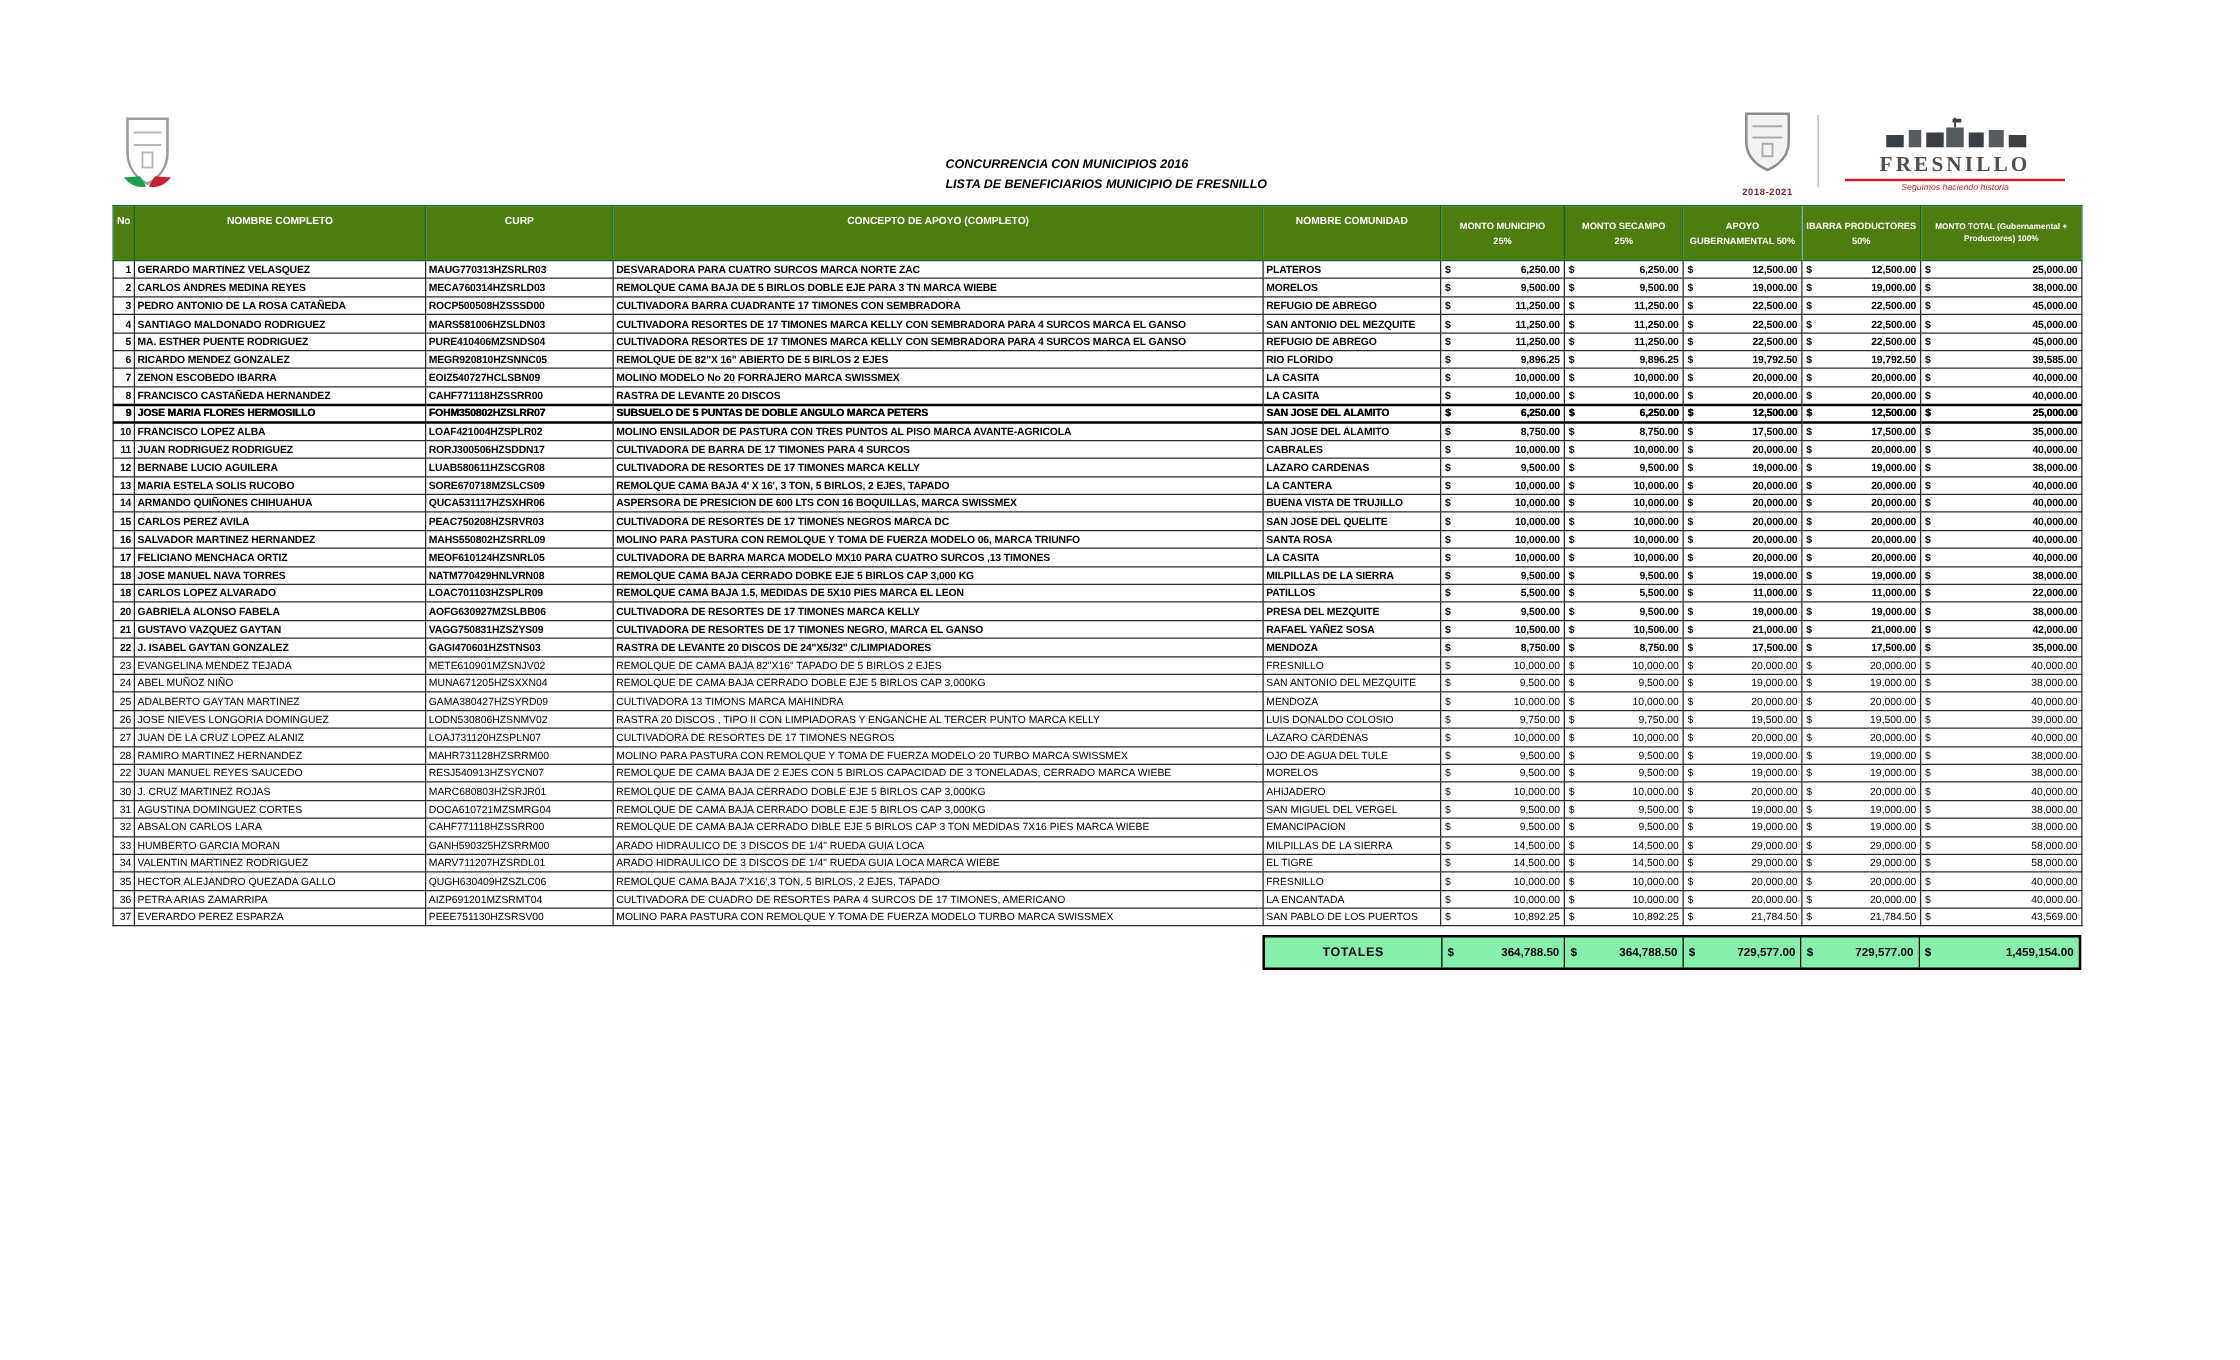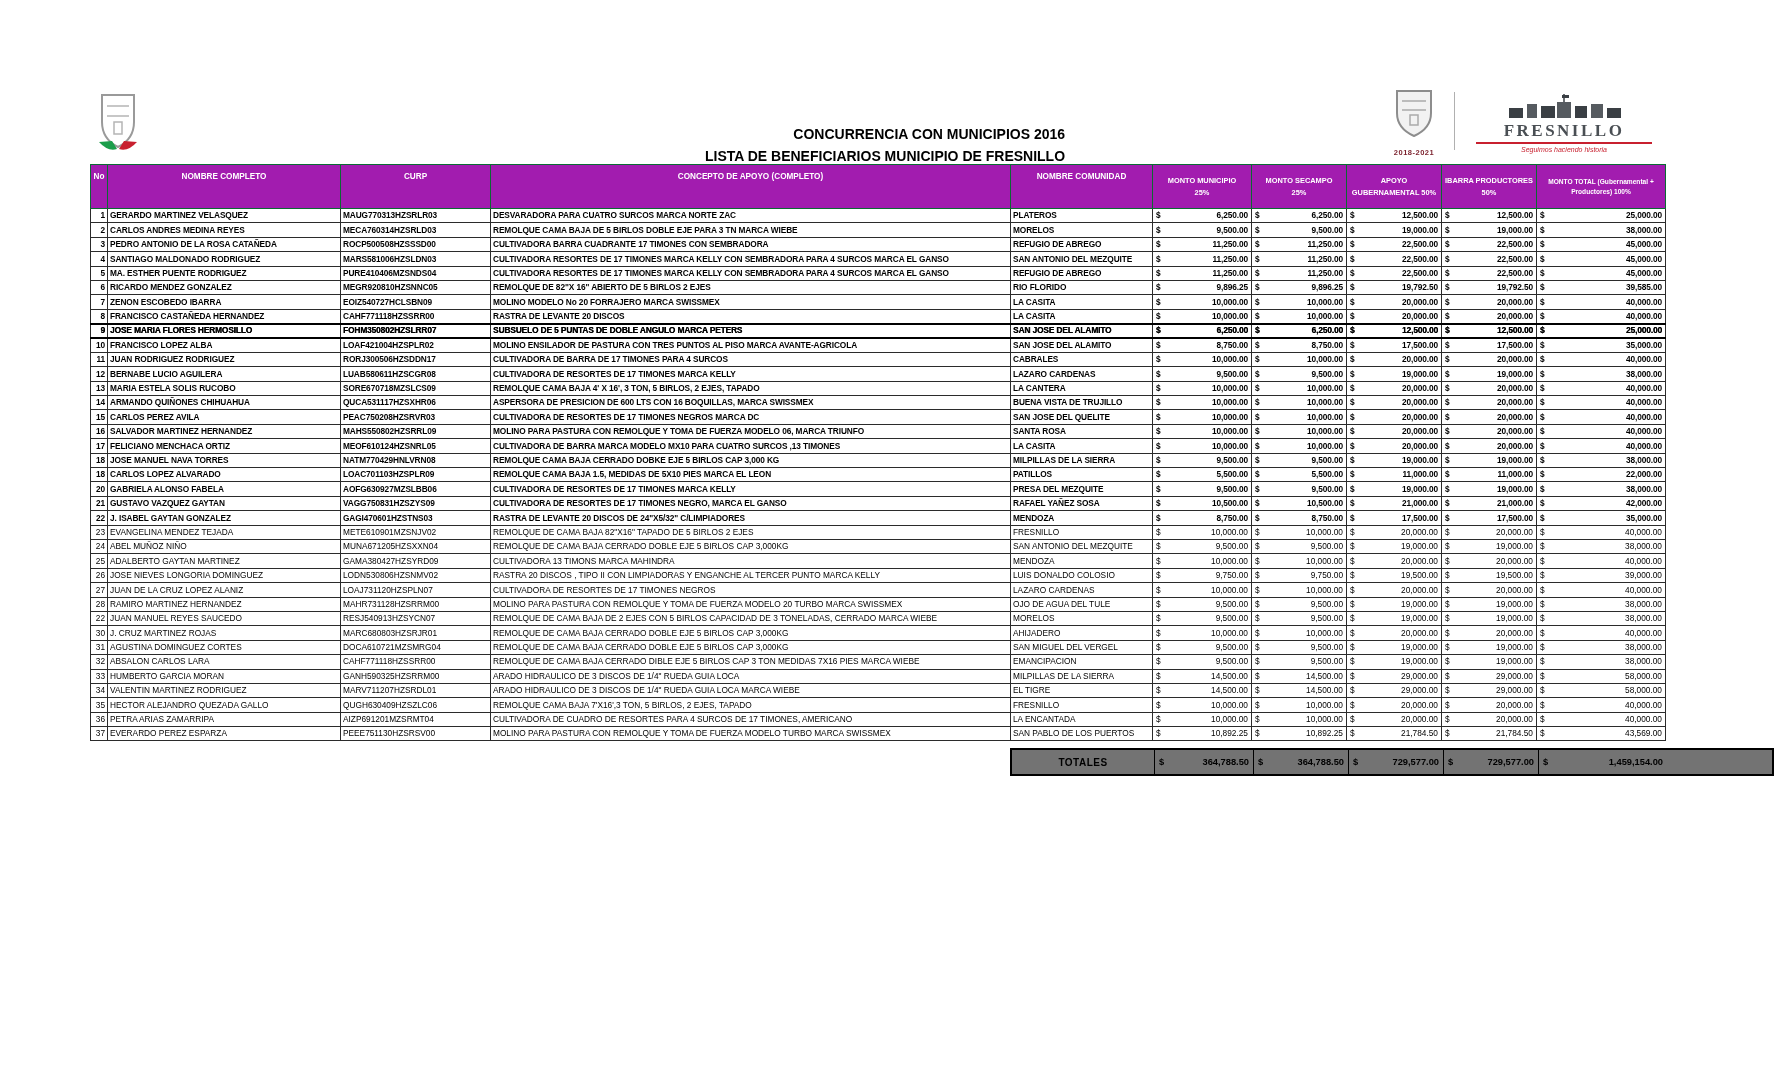--- a/index.html
+++ b/index.html
@@ -15,50 +15,50 @@
   .campo-text { margin-left:8px; padding-top:4px; }
   .campo-secretaria { color:#c8202f; font-size:7.5px; font-weight:bold; letter-spacing:2.2px; display:flex; align-items:center; gap:5px; }
   .campo-secretaria::before, .campo-secretaria::after { content:""; width:16px; height:1px; background:#c8202f; }
   .campo-word { font-size:27px; font-weight:bold; letter-spacing:0.5px; line-height:1.05; position:relative; }
   .campo-word .g { color:#1c9e4b; }
   .campo-word .r { color:#cf2030; }
   .campo-accent { position:absolute; left:34px; top:-2px; width:0; height:0; border-left:5px solid transparent; border-right:5px solid transparent; border-bottom:8px solid #cf2030; transform:rotate(18deg); }
   .campo-tagline { color:#c8202f; font-size:6.5px; font-weight:bold; letter-spacing:1.8px; margin-top:2px; }
 
   
-  .doc-title { position:absolute; left:885px; top:124px; transform:translateX(-50%); text-align:right;
-    font-size:14px; font-weight:bold; line-height:1.55; white-space:nowrap; }
+  .doc-title { position:absolute; left:885px; top:124px; transform:translateX(-50%); text-align:left;
+    font-size:10px; font-weight:bold; line-height:1.55; white-space:nowrap;font-style:italic; }
 
   
   .shield-block { position:absolute; left:1388px; top:88px; width:52px; text-align:center; }
   .shield-years { color:#7a1f2b; font-size:7.5px; font-weight:bold; margin-top:6px; letter-spacing:0.5px; }
   .logo-divider { position:absolute; left:1454px; top:92px; width:1px; height:58px; background:#b0b0b0; }
   .fresnillo-block { position:absolute; left:1468px; top:94px; width:192px; text-align:center; }
   .fresnillo-name { font-family:"Liberation Serif", serif; font-size:17px; font-weight:bold; color:#4a4f54; letter-spacing:2.5px; line-height:1.1; }
   .fresnillo-rule { height:2px; background:#c8202f; margin:1px 8px 2px 8px; }
   .fresnillo-tagline { color:#c8202f; font-size:7px; font-style:italic; }
 
   
   table.doc-table { position:absolute; left:90px; top:164px; width:1575px; border-collapse:collapse; table-layout:fixed; }
   thead tr { height:44px; }
-  thead th { background:#a21caf; color:#fff; border:1px solid #0b6a33; font-weight:bold; padding:1px 2px; overflow:hidden; }
+  thead th { background:#4d7c0f; color:#fff; border:1px solid #0b6a33; font-weight:bold; padding:1px 2px; overflow:hidden; }
   th.txtcol { vertical-align:top; padding-top:7px; font-size:8.2px; }
   th.moneyhead { vertical-align:middle; font-size:7.4px; line-height:1.6;margin-top:33px; }
   th.moneyhead.small div { font-size:6.6px; line-height:1.5; }
   tbody td { border:1px solid #2b2b2b; font-size:8.3px; height:14.4px; padding:0 2px;
     white-space:nowrap; overflow:hidden; line-height:1.05; background:#fff; }
   tbody tr.b td { font-weight:bold; letter-spacing:-0.1px; }
   tbody tr.hl td { border-top:2px solid #000; border-bottom:2px solid #000; text-shadow:0.3px 0 0 #000; }
   td.c0 { text-align:right; padding-right:2px; }
   td.money { padding:0 3px; }
   .mflex { display:flex; justify-content:space-between; align-items:center; width:100%; height:100%; }
 
   
-  .totales { position:absolute; left:1010px; top:748px; width:764px; height:28px;
-    border:2px solid #000; display:flex; background:#737373; font-weight:bold; }
+  .totales { position:absolute; left:1010px; top:748px; width:655px; height:28px;
+    border:2px solid #000; display:flex; background:#86efac; font-weight:bold; }
   .tot-label { width:142px; display:flex; align-items:center; justify-content:center;
     font-size:10px; letter-spacing:0.5px; }
   .tot-cell { display:flex; justify-content:space-between; align-items:center;
     padding:0 4px; font-size:9.3px; border-left:1px solid #000; }
   .w-mun { width:99px; } .w-sec { width:95px; } .w-gub { width:95px; }
   .w-pro { width:95px; } .w-tot { width:129px; }
 </style>
 </head>
 <body>
 

